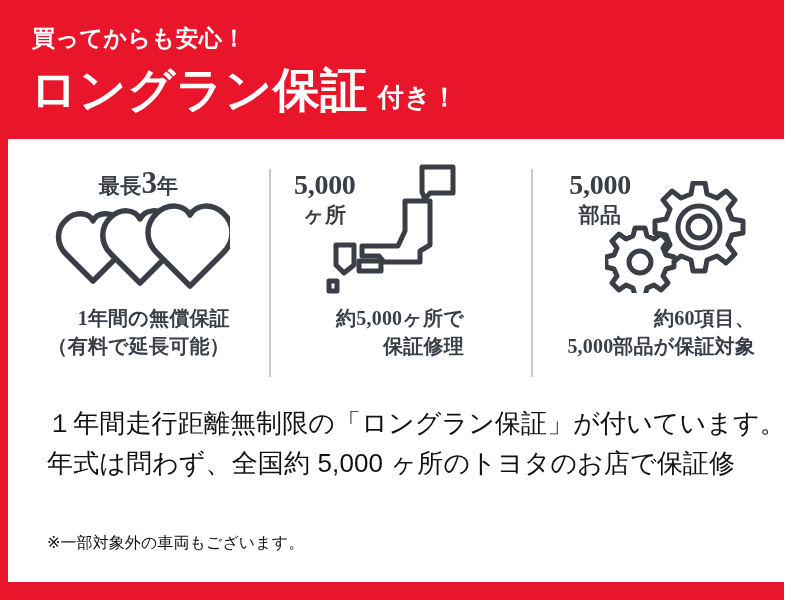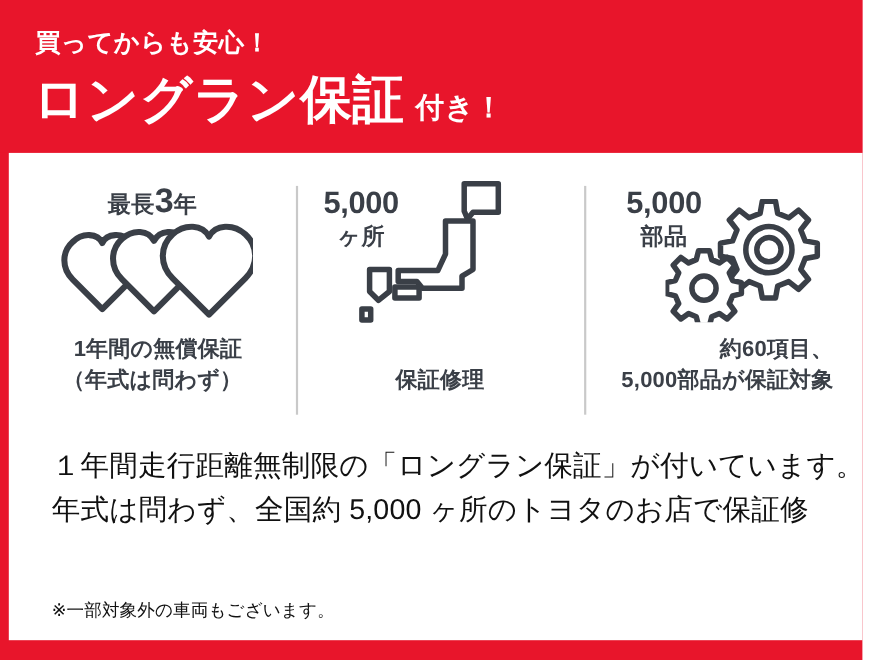--- a/index.html
+++ b/index.html
@@ -78,20 +78,21 @@
 
   
   .features {
     position: absolute;
     left: 0;
     top: 14px;
     width: 784px;
     height: 240px;
     display: flex;
     flex-direction: row;
+    font-family: Liberation Serif, serif;
   }
   .feature {
     position: relative;
     flex: 1 1 0;
     height: 100%;
     display: flex;
     flex-direction: column;
     align-items: center;
   }
   .feature + .feature::before {
@@ -177,21 +178,21 @@
     position: absolute;
     left: 39px;
     top: 392px;
     width: 730px;
     color: #111111;
     font-size: 16px;
     line-height: 1.55;
     letter-spacing: 0.005em;
     white-space: nowrap;
   }
-  .notes .note { display: block; margin-top: 13px; }
+  .notes .note { display: block; }
 </style>
 </head>
 <body>
 
 <div id="poster">
 
   <div class="header">
     <div class="header-kicker">買ってからも安心！</div>
     <div class="header-main">
       <span class="big">ロングラン保証</span><span class="small">付き！</span>
@@ -210,21 +211,21 @@
           <div class="icon-hearts">
             <svg width="182" height="86" viewBox="0 0 182 86" fill="none" stroke="#3a3f47" stroke-width="5.5" stroke-linejoin="round" stroke-linecap="round">
               <path d="M45 78 L18 51 C8 41 8 26 18 17 C27 8 41 9 45 18 C49 9 63 8 72 17 C82 26 82 41 72 51 Z" fill="#ffffff"></path>
               <path d="M92 80 L63 51 C52 40 52 24 63 14 C73 5 87 6 92 16 C97 6 111 5 121 14 C132 24 132 40 121 51 Z" fill="#ffffff"></path>
               <path d="M142 83 L109 50 C97 38 97 21 109 10 C120 0 136 1 142 12 C148 1 164 0 175 10 C187 21 187 38 175 50 Z" fill="#ffffff"></path>
             </svg>
           </div>
         </div>
         <div class="feature-caption">
           <span>1年間の無償保証</span><br>
-          <span>（年式は問わず）</span>
+          <span>（有料で延長可能）</span>
         </div>
       </div>
 
       <div class="feature col-map">
         <div class="feature-visual">
           <div class="icon-map">
             <svg width="140" height="135" viewBox="0 0 140 135" fill="none" stroke="#3a3f47" stroke-width="5" stroke-linejoin="round" stroke-linecap="round">
 
               <path d="M96 6 L127 6 L127 32 L104 32 L99 38 L96 31 Z" fill="#ffffff"></path>
 
@@ -236,21 +237,21 @@
 
               <path d="M3 120 L11 120 L11 130 L3 130 Z" fill="#ffffff"></path>
             </svg>
           </div>
           <div class="stat-block stat">
             <span class="stat-num">5,000</span>
             <span class="stat-unit">ヶ所</span>
           </div>
         </div>
         <div class="feature-caption">
-          <br>
+          <span>約5,000ヶ所で</span><br>
           <span>保証修理</span>
         </div>
       </div>
 
       <div class="feature col-gears">
         <div class="feature-visual">
           <div class="icon-gears">
             <svg width="150" height="112" viewBox="0 0 150 112" fill="none" stroke="#3a3f47" stroke-width="5" stroke-linejoin="round" stroke-linecap="round">
               <g>
                 <path d="M88 2 L100 2 L102 13 L112 17 L121 10 L130 19 L123 28 L127 38 L138 40 L138 52 L127 54

